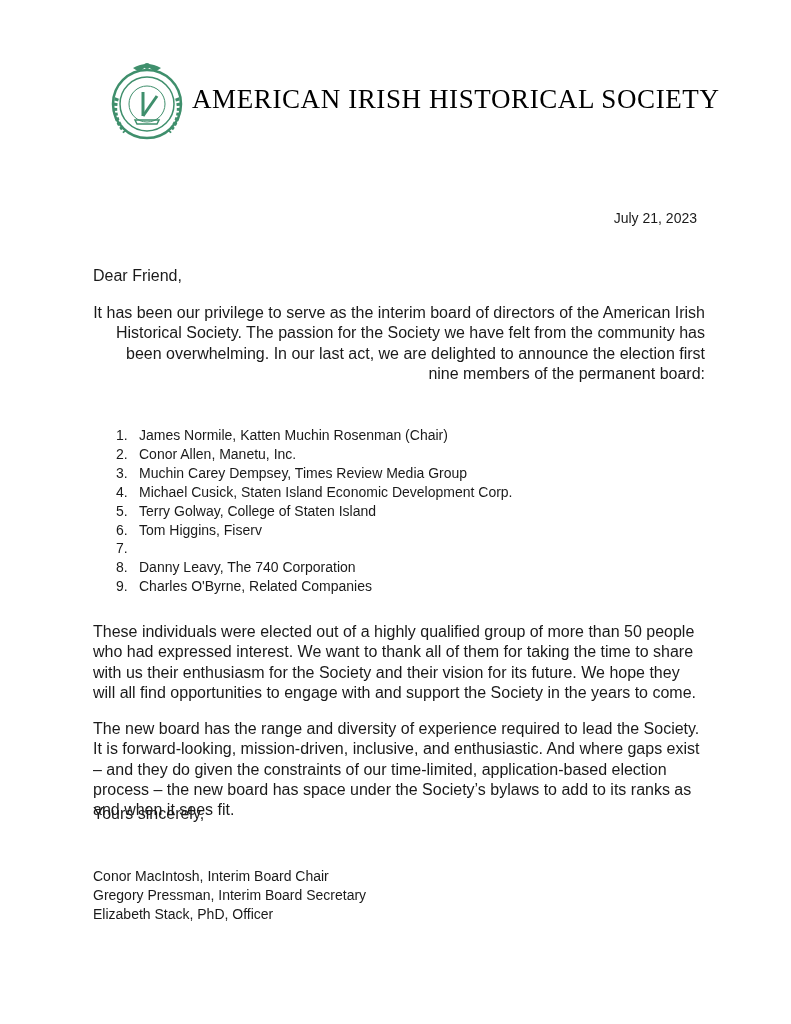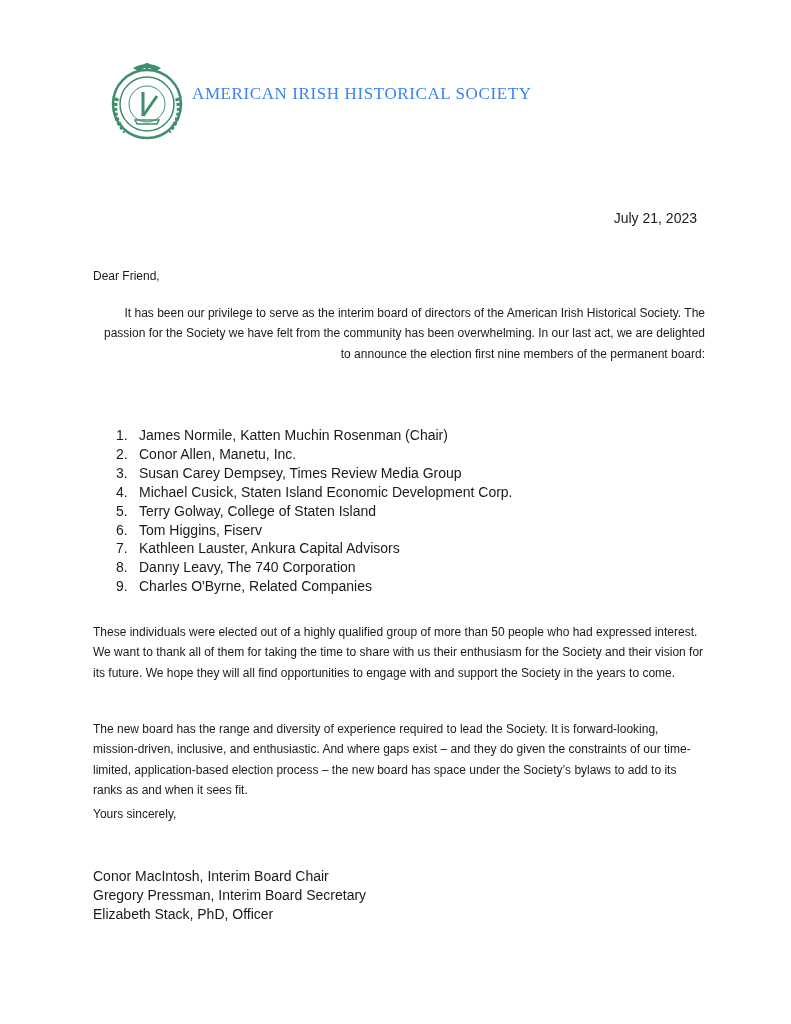--- a/index.html
+++ b/index.html
@@ -1,23 +1,23 @@
 <!DOCTYPE html>
 <html><head>
 <meta charset="utf-8">
 <style>
   html, body { margin: 0; padding: 0; background: #ffffff; }
   body { width: 791px; height: 1024px; position: relative; overflow: hidden;
          font-family: "Liberation Sans", sans-serif; color: #1a1a1a; }
   .letterhead { position: absolute; left: 107px; top: 56px; height: 88px; display: flex; align-items: center; }
   .seal { width: 80px; height: 84px; }
   .org-name { position: absolute; left: 192px; top: 84px; font-family: "Liberation Serif", serif;
-              font-size: 17px; letter-spacing: 0.6px; color: #3b82f6; white-space: nowrap; }
+              font-size: 27px; letter-spacing: 0.6px; color: #000000; white-space: nowrap; }
   .date { position: absolute; right: 94px; top: 210px; font-size: 14px; margin-left: 35px; }
-  .text { position: absolute; left: 93px; width: 612px; font-size: 12px; line-height: 20.3px; }
+  .text { position: absolute; left: 93px; width: 612px; font-size: 16px; line-height: 20.3px; }
   .salutation { top: 266px; }
   .p1 { top: 303px; text-align: right; }
   .members { position: absolute; left: 116px; top: 426px; margin: 0; padding: 0; list-style: none;
              font-size: 14px; line-height: 18.9px; }
   .members li { display: flex; }
   .members .num { width: 23px; }
   .p2 { top: 602px; margin-top: 20px; }
   .p3 { top: 719px; }
   .closing { top: 804px; }
   .signatures { position: absolute; left: 93px; top: 867px; font-size: 14px; line-height: 19px; }
@@ -52,37 +52,36 @@
   <li>
       <span class="num">1.</span>
       <span>James Normile, Katten Muchin Rosenman (Chair)</span>
     </li>
   <li>
       <span class="num">2.</span>
       <span>Conor Allen, Manetu, Inc.</span>
     </li>
   <li>
       <span class="num">3.</span>
-      <span>Susan Carey Dempsey, Times Review Media Group</span>
+      <span>Muchin Carey Dempsey, Times Review Media Group</span>
     </li>
   <li>
       <span class="num">4.</span>
       <span>Michael Cusick, Staten Island Economic Development Corp.</span>
     </li>
   <li>
       <span class="num">5.</span>
       <span>Terry Golway, College of Staten Island</span>
     </li>
   <li>
       <span class="num">6.</span>
       <span>Tom Higgins, Fiserv</span>
     </li>
   <li>
       <span class="num">7.</span>
-      <span>Kathleen Lauster, Ankura Capital Advisors</span>
     </li>
   <li>
       <span class="num">8.</span>
       <span>Danny Leavy, The 740 Corporation</span>
     </li>
   <li>
       <span class="num">9.</span>
       <span>Charles O'Byrne, Related Companies</span>
     </li>
 </ol>

